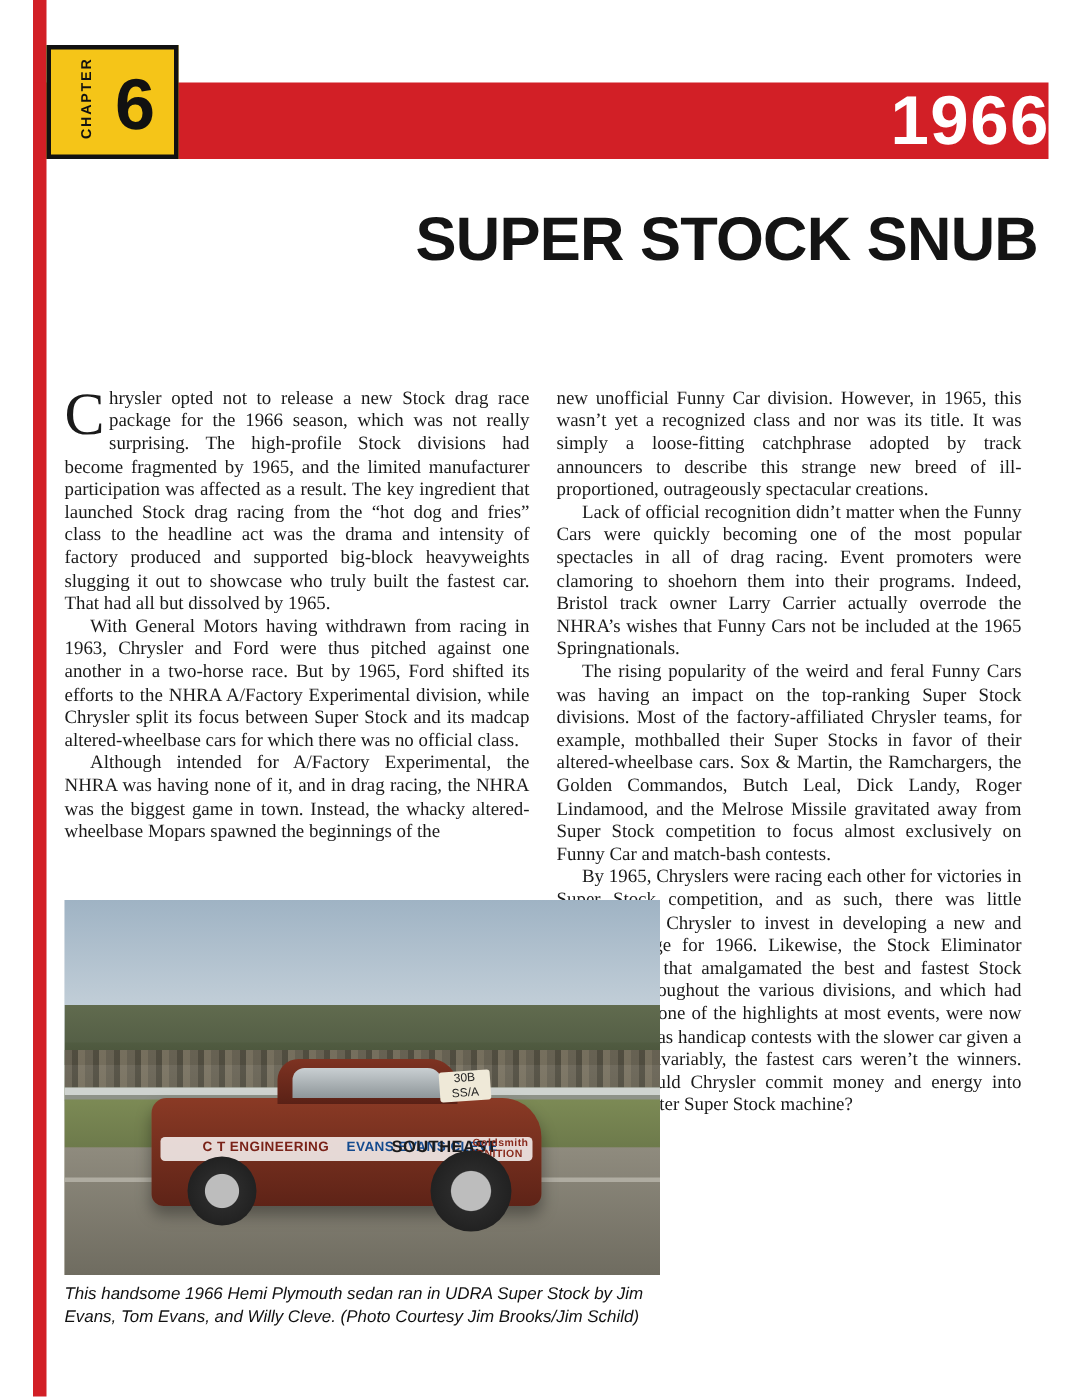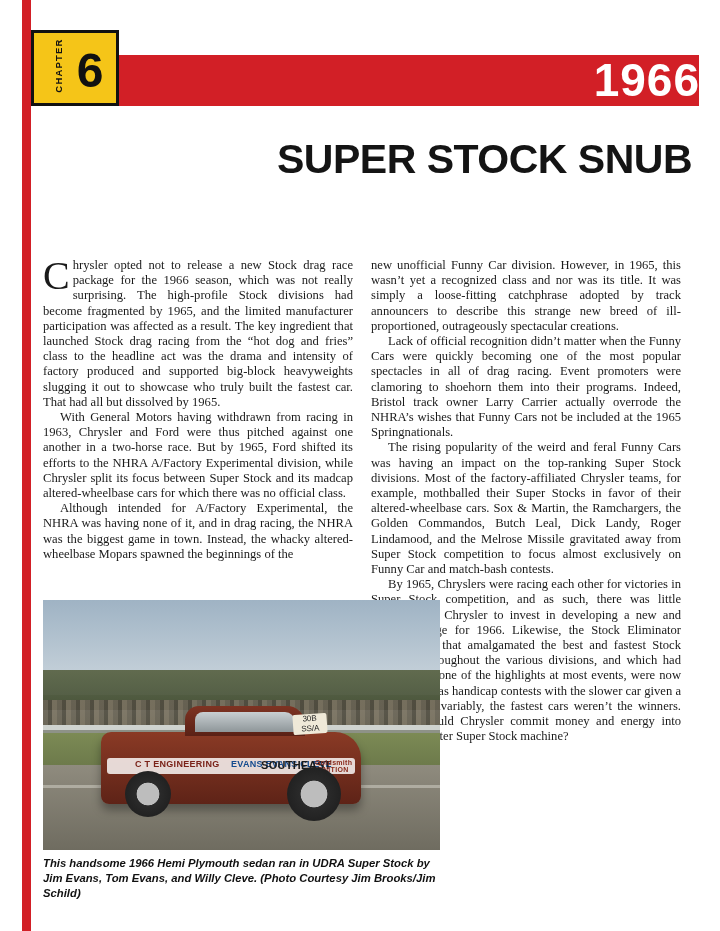--- a/index.html
+++ b/index.html
@@ -212,21 +212,21 @@
     transform: rotate(-4deg);
   }
 
   .caption {
     position: absolute;
     left: 43px;
     top: 856px;
     width: 397px;
     font-family: "Liberation Sans", sans-serif;
     font-style: italic;
-    font-weight: bold;
+    font-weight: normal;
     font-size: 11.3px;
     line-height: 15px;
     color: #111111;
   }
 </style>
 </head>
 <body>
 
 <div class="page">
 

